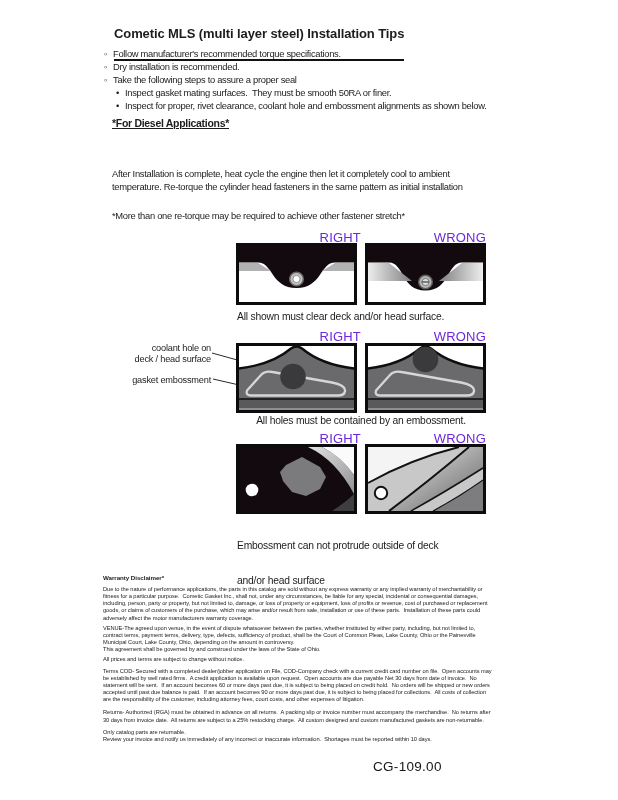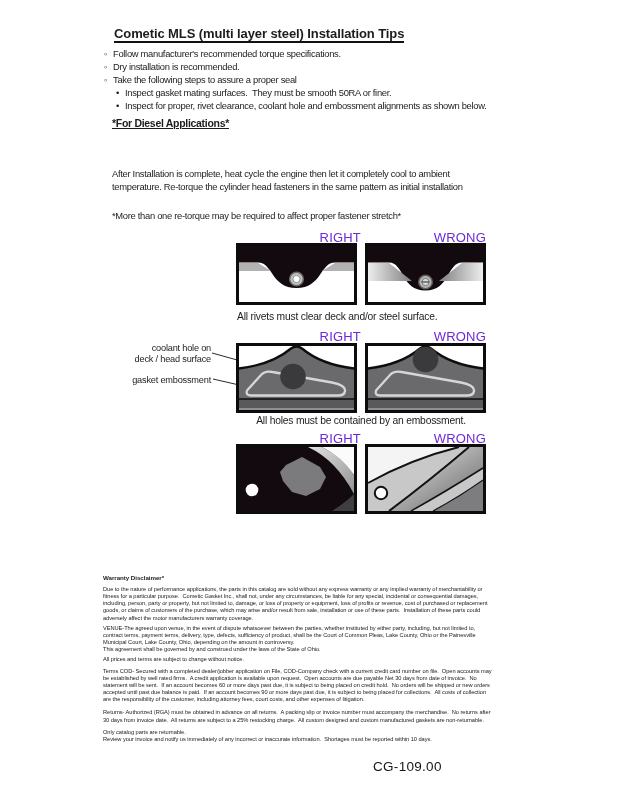--- a/index.html
+++ b/index.html
@@ -6,21 +6,21 @@
   #page{
     position:relative;width:618px;height:800px;background:#ffffff;
     font-family:"Liberation Sans",sans-serif;color:#1c1c1c;overflow:hidden;
     margin:0 auto;
   }
   .abs{position:absolute;}
   .tline{white-space:pre;}
   
   .doc-title{
     font-size:13px;font-weight:bold;letter-spacing:-0.1px;
-    border-bottom:2px solid #111;padding-bottom:0;
+    border-bottom:2px solid #111;padding-bottom:18px;
     transform:scaleX(0.86);transform-origin:0 0;white-space:pre;
   }
   
   .bullets{font-size:9.4px;letter-spacing:-0.3px;}
   .brow{display:flex;height:13px;line-height:13px;}
   .brow.sub{margin-left:12px;}
   .bmark{width:9px;flex:0 0 9px;font-size:9.5px;}
   .btext{white-space:pre;}
   
   .para{font-size:9.4px;letter-spacing:-0.3px;line-height:13px;}
@@ -72,21 +72,21 @@
       <span class="bmark">•</span>
       <span class="btext">Inspect for proper, rivet clearance, coolant hole and embossment alignments as shown below.</span>
     </div>
   </div>
 
   <div class="abs diesel-head" style="left:112px;top:117px;">*For Diesel Applications*</div>
   <div class="abs para" style="left:112px;top:167px;">
       <div class="tline">After Installation is complete, heat cycle the engine then let it completely cool to ambient</div>
       <div class="tline">temperature. Re-torque the cylinder head fasteners in the same pattern as initial installation</div>
     </div>
-  <div class="abs para" style="left:112px;top:209px;">*More than one re-torque may be required to affect proper fastener stretch*</div>
+  <div class="abs para" style="left:112px;top:209px;">*More than one re-torque may be required to achieve other fastener stretch*</div>
 
   <div class="abs figlabels" style="left:236px;top:230px;">
     <span>RIGHT</span>
     <span>WRONG</span>
   </div>
   <div class="abs panels" style="left:236px;top:243px;">
     <svg width="121" height="62" viewBox="0 0 121 62">
       <rect x="1.5" y="1.5" width="118" height="59" fill="#ffffff" stroke="#0c0c0c" stroke-width="3"></rect>
       <path d="M3,3 H118 V19.5 H99 C84,19.5 86,45 60.5,45 C35,45 37,19.5 22,19.5 H3 Z" fill="#130a0f"></path>
       <path d="M3,20 H22 L35,28 H3 Z" fill="#b2b2b2"></path>
@@ -107,21 +107,21 @@
       </defs>
       <rect x="1.5" y="1.5" width="118" height="59" fill="#ffffff" stroke="#0c0c0c" stroke-width="3"></rect>
       <path d="M3,3 H118 V19.5 H97 C82,19.5 85,47.5 60.5,47.5 C36,47.5 39,19.5 24,19.5 H3 Z" fill="#130a0f"></path>
       <path d="M3,20 H24 L47,38 H3 Z" fill="url(#f1gl)"></path>
       <path d="M118,20 H97 L74,38 H118 Z" fill="url(#f1gr)"></path>
       <circle cx="60.5" cy="39" r="6.8" fill="#b7b7b7" stroke="#5c5c5c" stroke-width="1.5"></circle>
       <circle cx="60.5" cy="39" r="3.6" fill="#dcdcdc" stroke="#7a7a7a" stroke-width="1"></circle>
       <line x1="56.7" y1="39" x2="64.3" y2="39" stroke="#4c4c4c" stroke-width="1.3"></line>
     </svg>
   </div>
-  <div class="abs caption" style="left:237px;top:311px;">All rivets must clear deck and/or steel surface.</div>
+  <div class="abs caption" style="left:237px;top:311px;">All shown must clear deck and/or head surface.</div>
 
   <div class="abs annot" style="left:95px;top:343px;width:116px;">coolant hole on</div>
   <div class="abs annot" style="left:95px;top:354px;width:116px;">deck / head surface</div>
   <div class="abs annot" style="left:95px;top:375px;width:116px;">gasket embossment</div>
   <svg class="abs" style="left:208px;top:348px;" width="92" height="46" viewBox="0 0 92 46">
     <line x1="4" y1="5" x2="87" y2="28" stroke="#2a2a2a" stroke-width="1"></line>
     <line x1="5" y1="31" x2="53" y2="42" stroke="#2a2a2a" stroke-width="1"></line>
   </svg>
 
   <div class="abs figlabels" style="left:236px;top:329px;">
@@ -182,20 +182,24 @@
       <path d="M3,3 H94 Q46,15 3,39 Z" fill="#f4f4f4"></path>
       <path d="M94,3 Q46,15 3,39" fill="none" stroke="#121212" stroke-width="2"></path>
       <path d="M118,36 Q94,53 68,67 H118 Z" fill="#7d7d80"></path>
       <path d="M118,36 Q94,53 68,67" fill="none" stroke="#121212" stroke-width="1.2"></path>
       <path d="M104,3 H118 V24 Q78,49 46,67 H24 Q66,36 104,3 Z" fill="url(#f3g)"></path>
       <path d="M104,3 Q64,37 24,67" fill="none" stroke="#121212" stroke-width="2"></path>
       <path d="M118,24 Q80,48 46,67" fill="none" stroke="#121212" stroke-width="1.5"></path>
       <circle cx="16" cy="49" r="6.2" fill="#ffffff" stroke="#121212" stroke-width="2"></circle>
     </svg>
   </div>
+  <div class="abs caption" style="left:237px;top:517px;width:260px;">
+    <div class="tline">Embossment can not protrude outside of deck</div>
+    <div class="tline">and/or head surface</div>
+  </div>
 
   <div class="abs warranty" style="left:103px;top:574px;width:414px;">
     <div class="whead">Warranty Disclaimer*</div>
     <div class="wp">
         <div class="tline">Due to the nature of performance applications, the parts in this catalog are sold without any express warranty or any implied warranty of merchantability or</div>
         <div class="tline">fitness for a particular purpose.  Cometic Gasket Inc., shall not, under any circumstances, be liable for any special, incidental or consequential damages,</div>
         <div class="tline">including, person, party or property, but not limited to, damage, or loss of property or equipment, loss of profits or revenue, cost of purchased or replacement</div>
         <div class="tline">goods, or claims of customers of the purchase, which may arise and/or result from sale, installation or use of these parts.  Installation of these parts could</div>
         <div class="tline">adversely affect the motor manufacturers warranty coverage.</div>
       </div>

